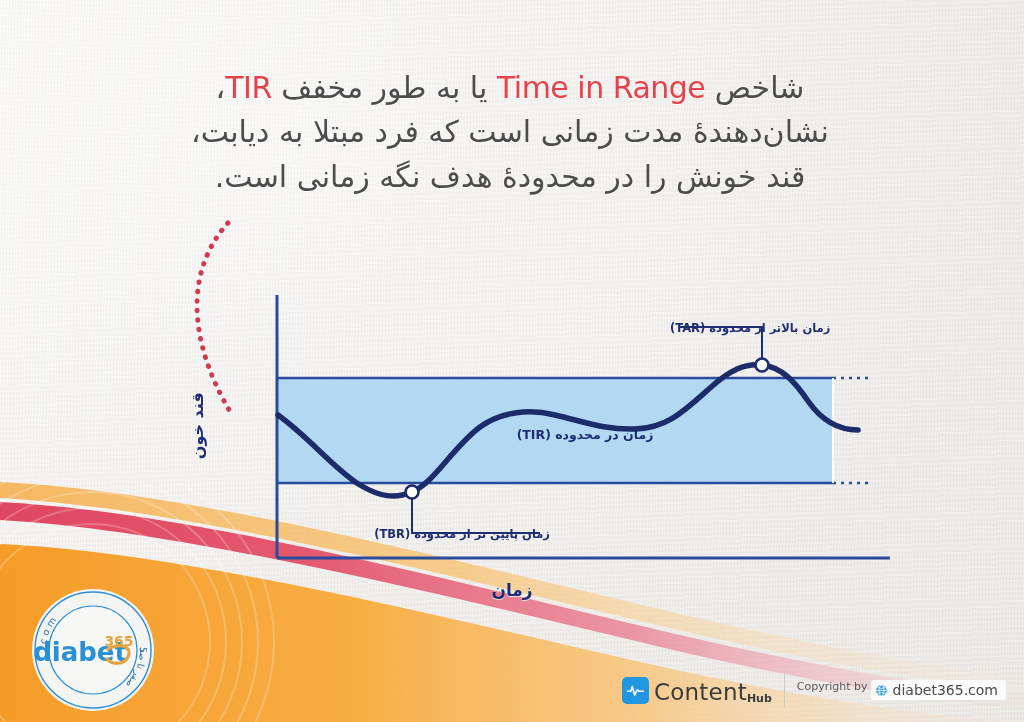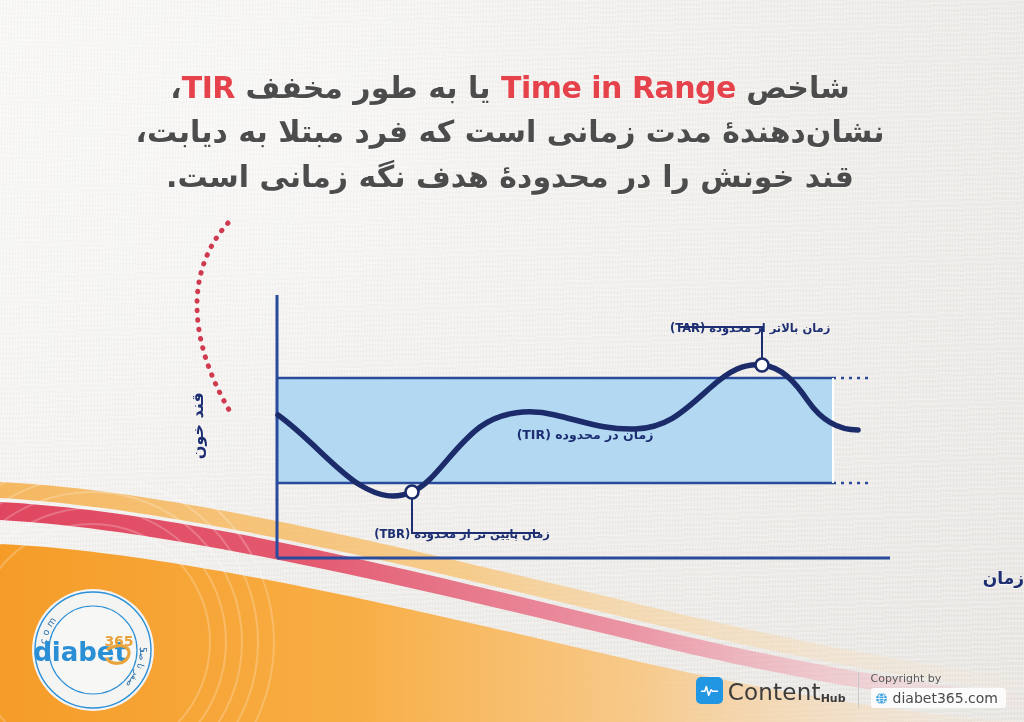--- a/index.html
+++ b/index.html
@@ -24,21 +24,21 @@
       repeating-linear-gradient(178deg, rgba(255,255,255,.25) 0 2px, rgba(0,0,0,0) 2px 5px);
     opacity:.9;
   }
 
   
   .headline{
     position:absolute;z-index:6;
     left:60px;right:64px;top:66px;
     text-align:center;direction:rtl;
     font-family:"DejaVu Sans","Liberation Sans",sans-serif;
-    font-weight:bold;
+    font-weight:normal;
     font-size:30px;line-height:1.48;
     color:#4c4c4c;
     letter-spacing:0px;
     text-shadow:0 1px 0 rgba(255,255,255,.6);
   }
   .headline .hl-red{color:#e6424c;}
   .headline .ltr{direction:ltr;unicode-bidi:embed;display:inline-block;
                  font-family:"DejaVu Sans","Liberation Sans",sans-serif;
                  letter-spacing:-.5px;}
   .hl-line{display:block;white-space:nowrap;}
@@ -51,21 +51,21 @@
     position:absolute;z-index:6;
     font-weight:bold;color:#1d2f72;direction:rtl;
     text-shadow:0 1px 0 rgba(255,255,255,.7);
   }
   #y-axis-label{
     left:183px;top:398px;width:30px;
     font-size:16px;line-height:1.15;text-align:center;
     transform:rotate(-90deg);transform-origin:center center;
     white-space:nowrap;
   }
-  #x-axis-label{left:0;right:0;top:568px;text-align:right;font-size:17px;}
+  #x-axis-label{left:0;right:0;top:580px;text-align:center;font-size:17px;}
 
   
   #swoosh{position:absolute;z-index:3;left:0;bottom:0;width:1024px;height:240px;}
 
   
   #logo-badge{
     position:absolute;z-index:7;left:28px;top:585px;width:130px;height:130px;
   }
 
   
@@ -76,21 +76,21 @@
   #content-hub{display:flex;align-items:flex-end;gap:5px;}
   #ch-icon{
     width:27px;height:27px;border-radius:5px;background:#2196e3;
     display:flex;align-items:center;justify-content:center;flex:0 0 auto;
   }
   #ch-text{display:flex;flex-direction:row;align-items:flex-end;line-height:1;}
   #ch-word{font-size:23px;color:#3b3b3b;font-family:"DejaVu Sans","Liberation Sans",sans-serif;
            letter-spacing:.2px;}
   #ch-sub{font-size:11px;color:#3b3b3b;font-weight:bold;margin-top:10px;text-align:right;}
   #divider{width:1px;height:36px;background:#c9c9c9;}
-  #copy-block{display:flex;flex-direction:column;gap:3px;}
+  #copy-block{display:flex;gap:3px;}
   #copy-by{font-size:11px;color:#5a5a5a;}
   #copy-domain{
     display:flex;align-items:center;gap:5px;
     background:#fbfbfb;border-radius:3px;padding:2px 8px 2px 4px;
     font-size:14px;color:#4a4a4a;
   }
   #globe-icon{width:13px;height:13px;flex:0 0 auto;}
 </style>
 </head>
 <body>

